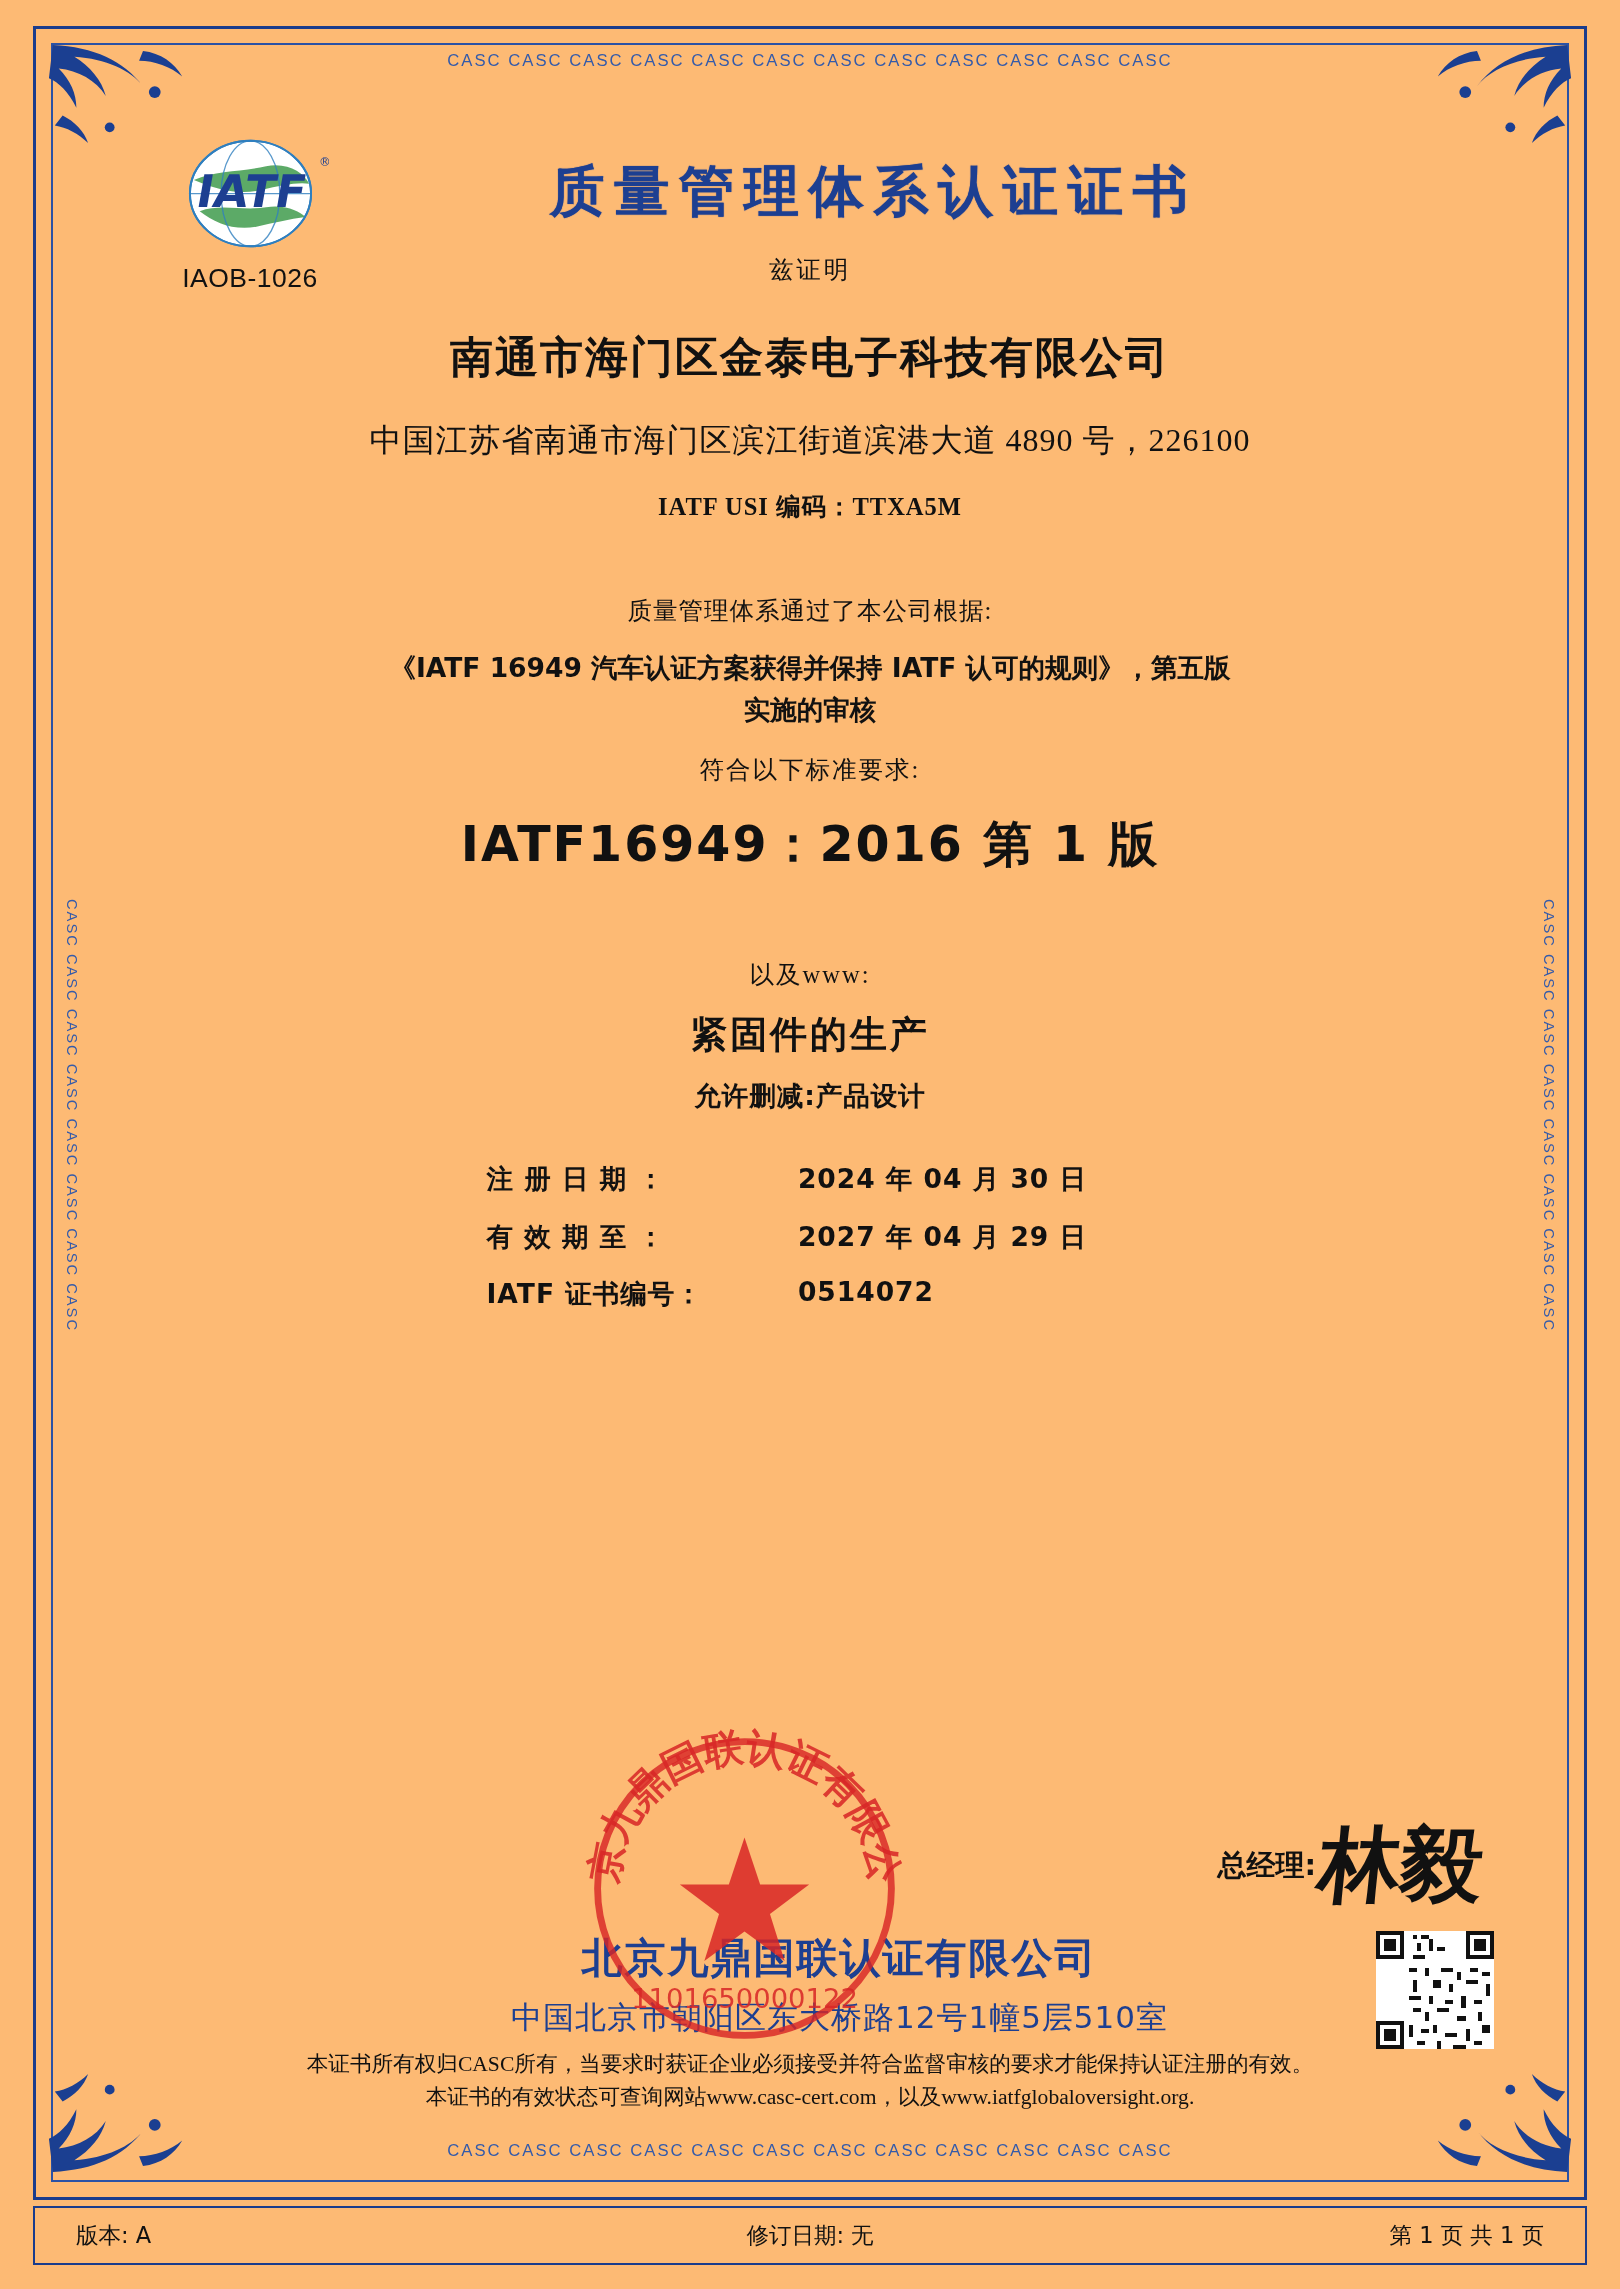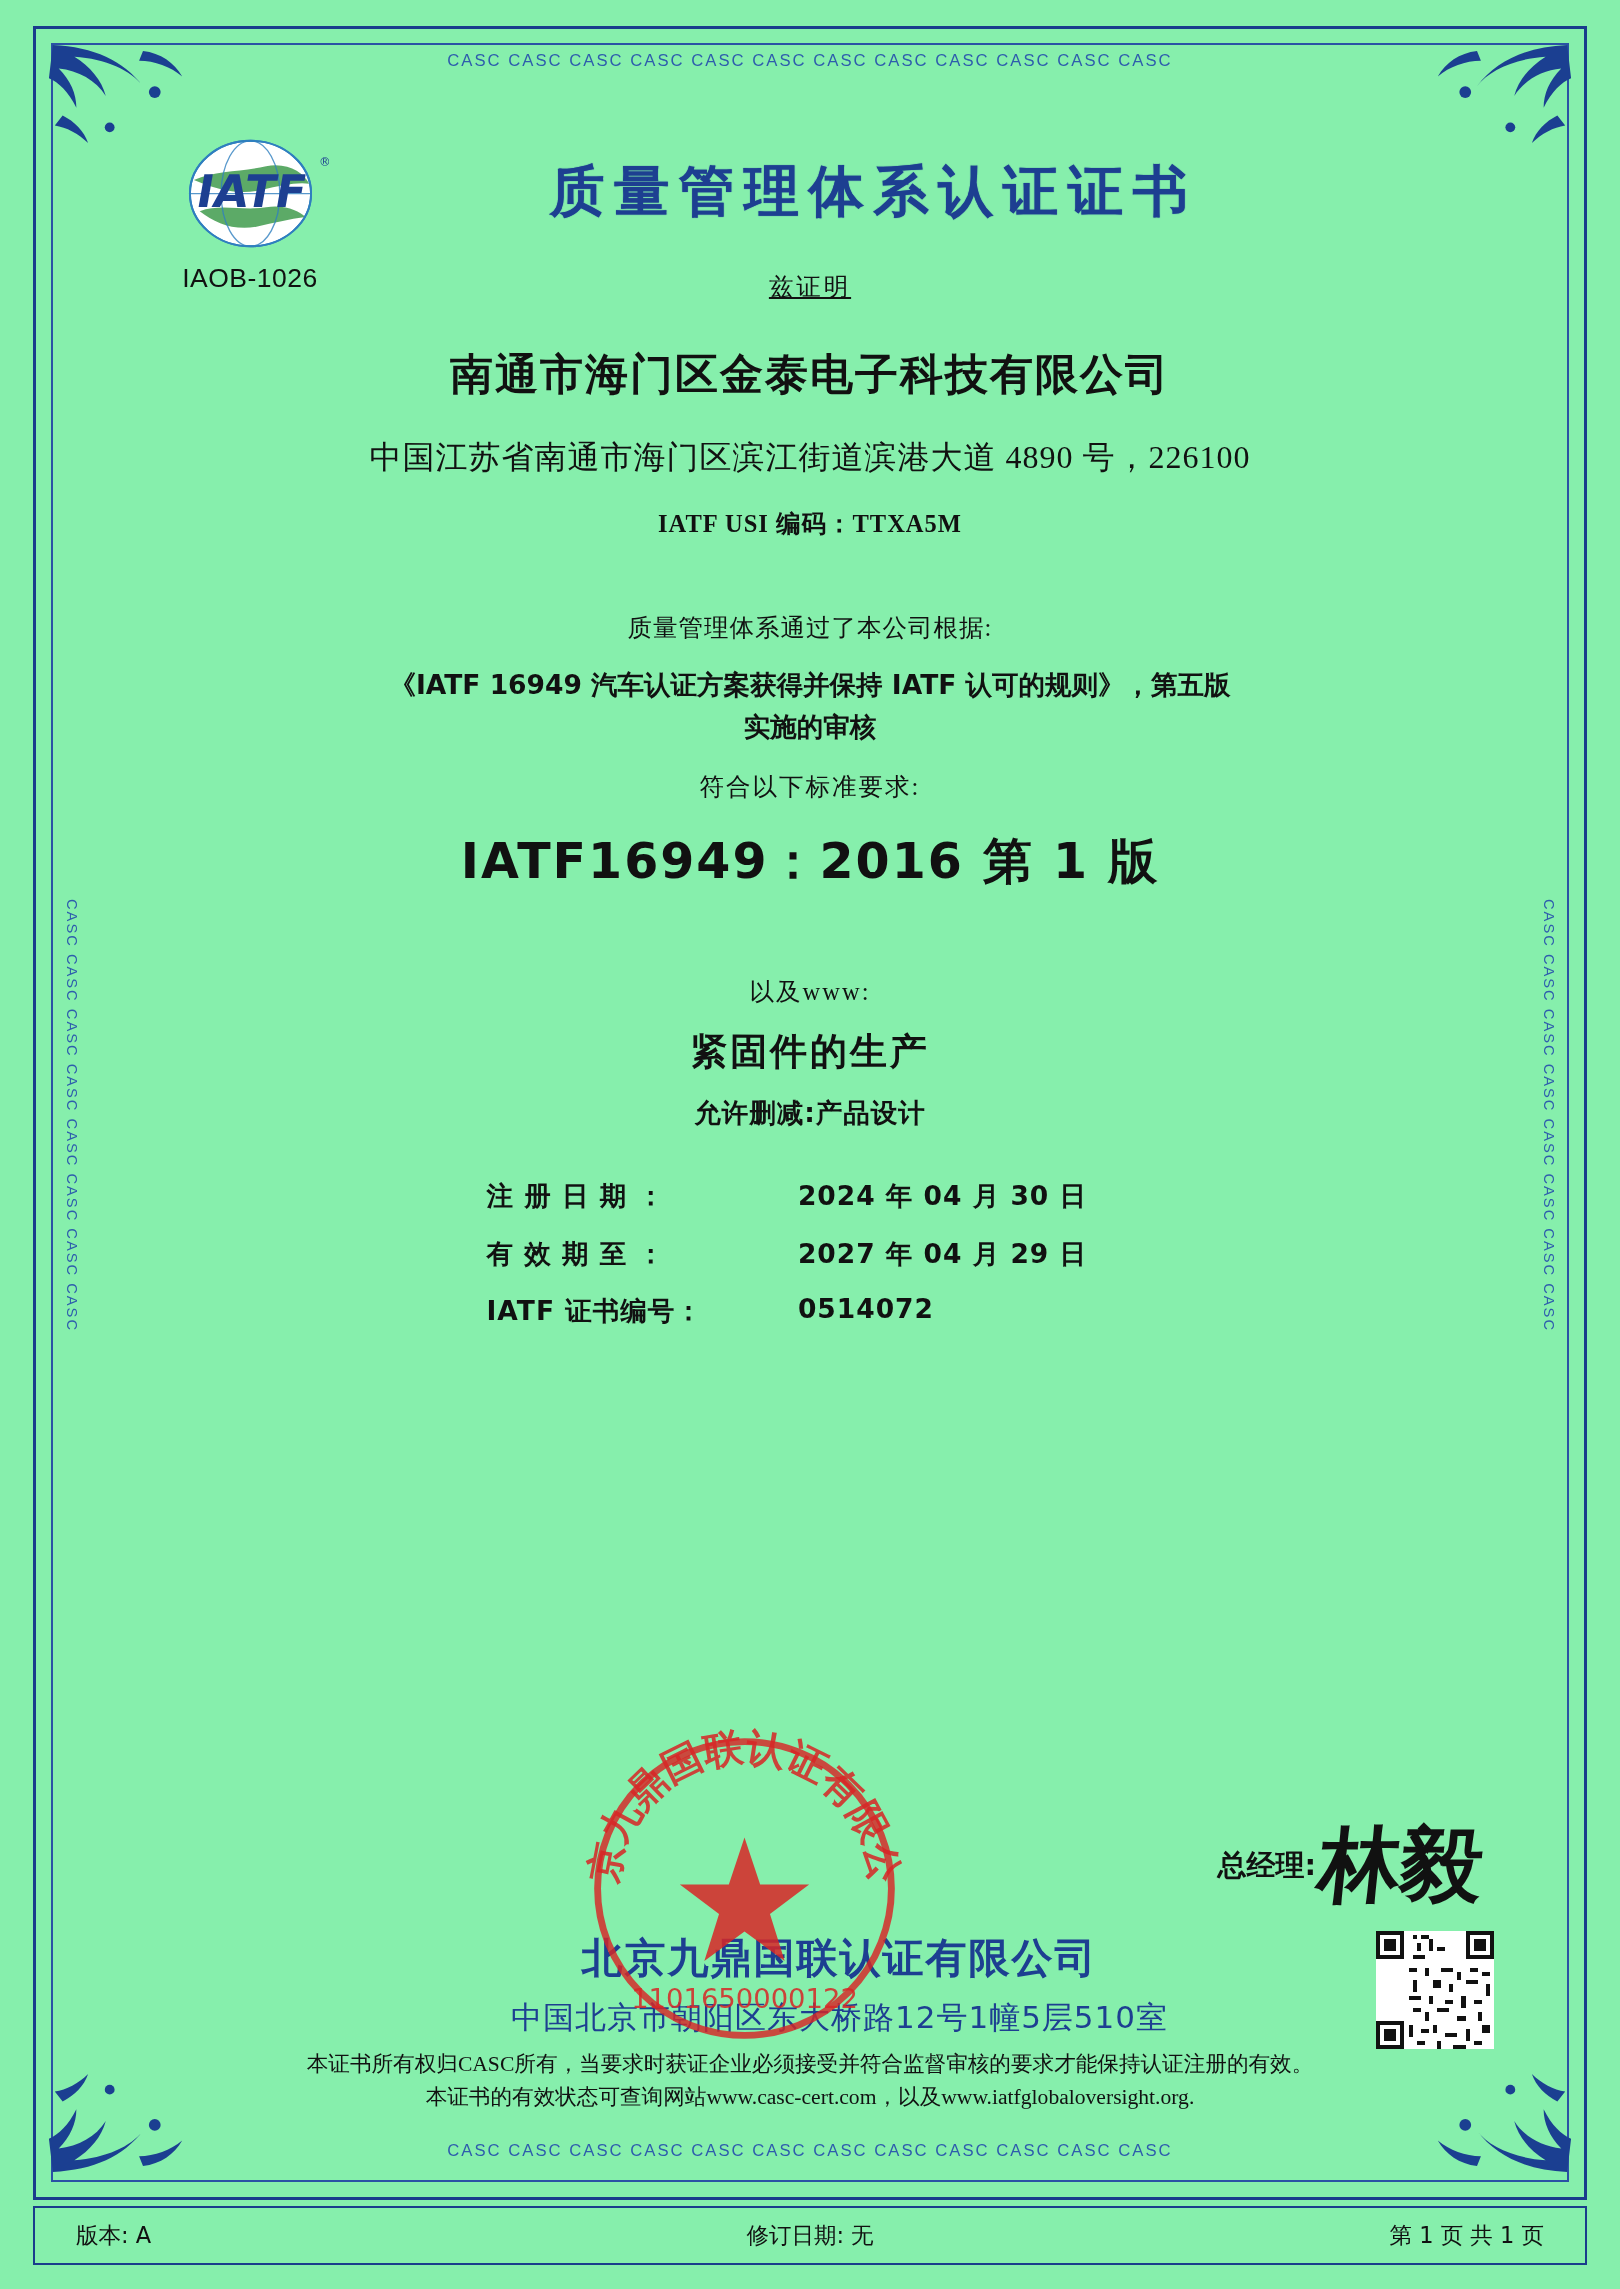--- a/index.html
+++ b/index.html
@@ -5,21 +5,21 @@
   html,body{margin:0;padding:0;}
   body{
     width:1620px;height:2290px;
     background:#ffffff;
     font-family:"Liberation Serif",serif;
     position:relative;
     overflow:hidden;
   }
   .page{
     position:absolute;inset:0;
-    background:#86efac;
+    background:#fdba74;
   }
   
   .outer-frame{
     position:absolute;left:33px;top:25.5px;right:33px;bottom:90px;
     border:3.9px solid #1a3c8c;
   }
   .inner-frame{
     position:absolute;left:51px;top:43px;right:51px;bottom:108px;
     border:2px solid #2a52a5;
   }
@@ -74,21 +74,21 @@
   .title{
     font-family:"DejaVu Sans",sans-serif;
     font-weight:bold;
     font-size:55px;
     color:#1d3f91;
     letter-spacing:9.8px;
     margin:47px 0 0 127px;
     text-shadow:0 0 1px #1d3f91;
   }
   .sub-zheng{
-    font-size:24.5px;color:#111;margin-top:41px;letter-spacing:2.9px;text-decoration:underline;
+    font-size:24.5px;color:#111;margin-top:24px;letter-spacing:2.9px;
   }
   .company{
     font-family:"DejaVu Sans",sans-serif;
     font-weight:bold;
     font-size:43px;color:#111;margin-top:43px;letter-spacing:2px;
   }
   .address{
     font-size:32px;color:#111;margin-top:32px;letter-spacing:1px;
   }
   .usi{

